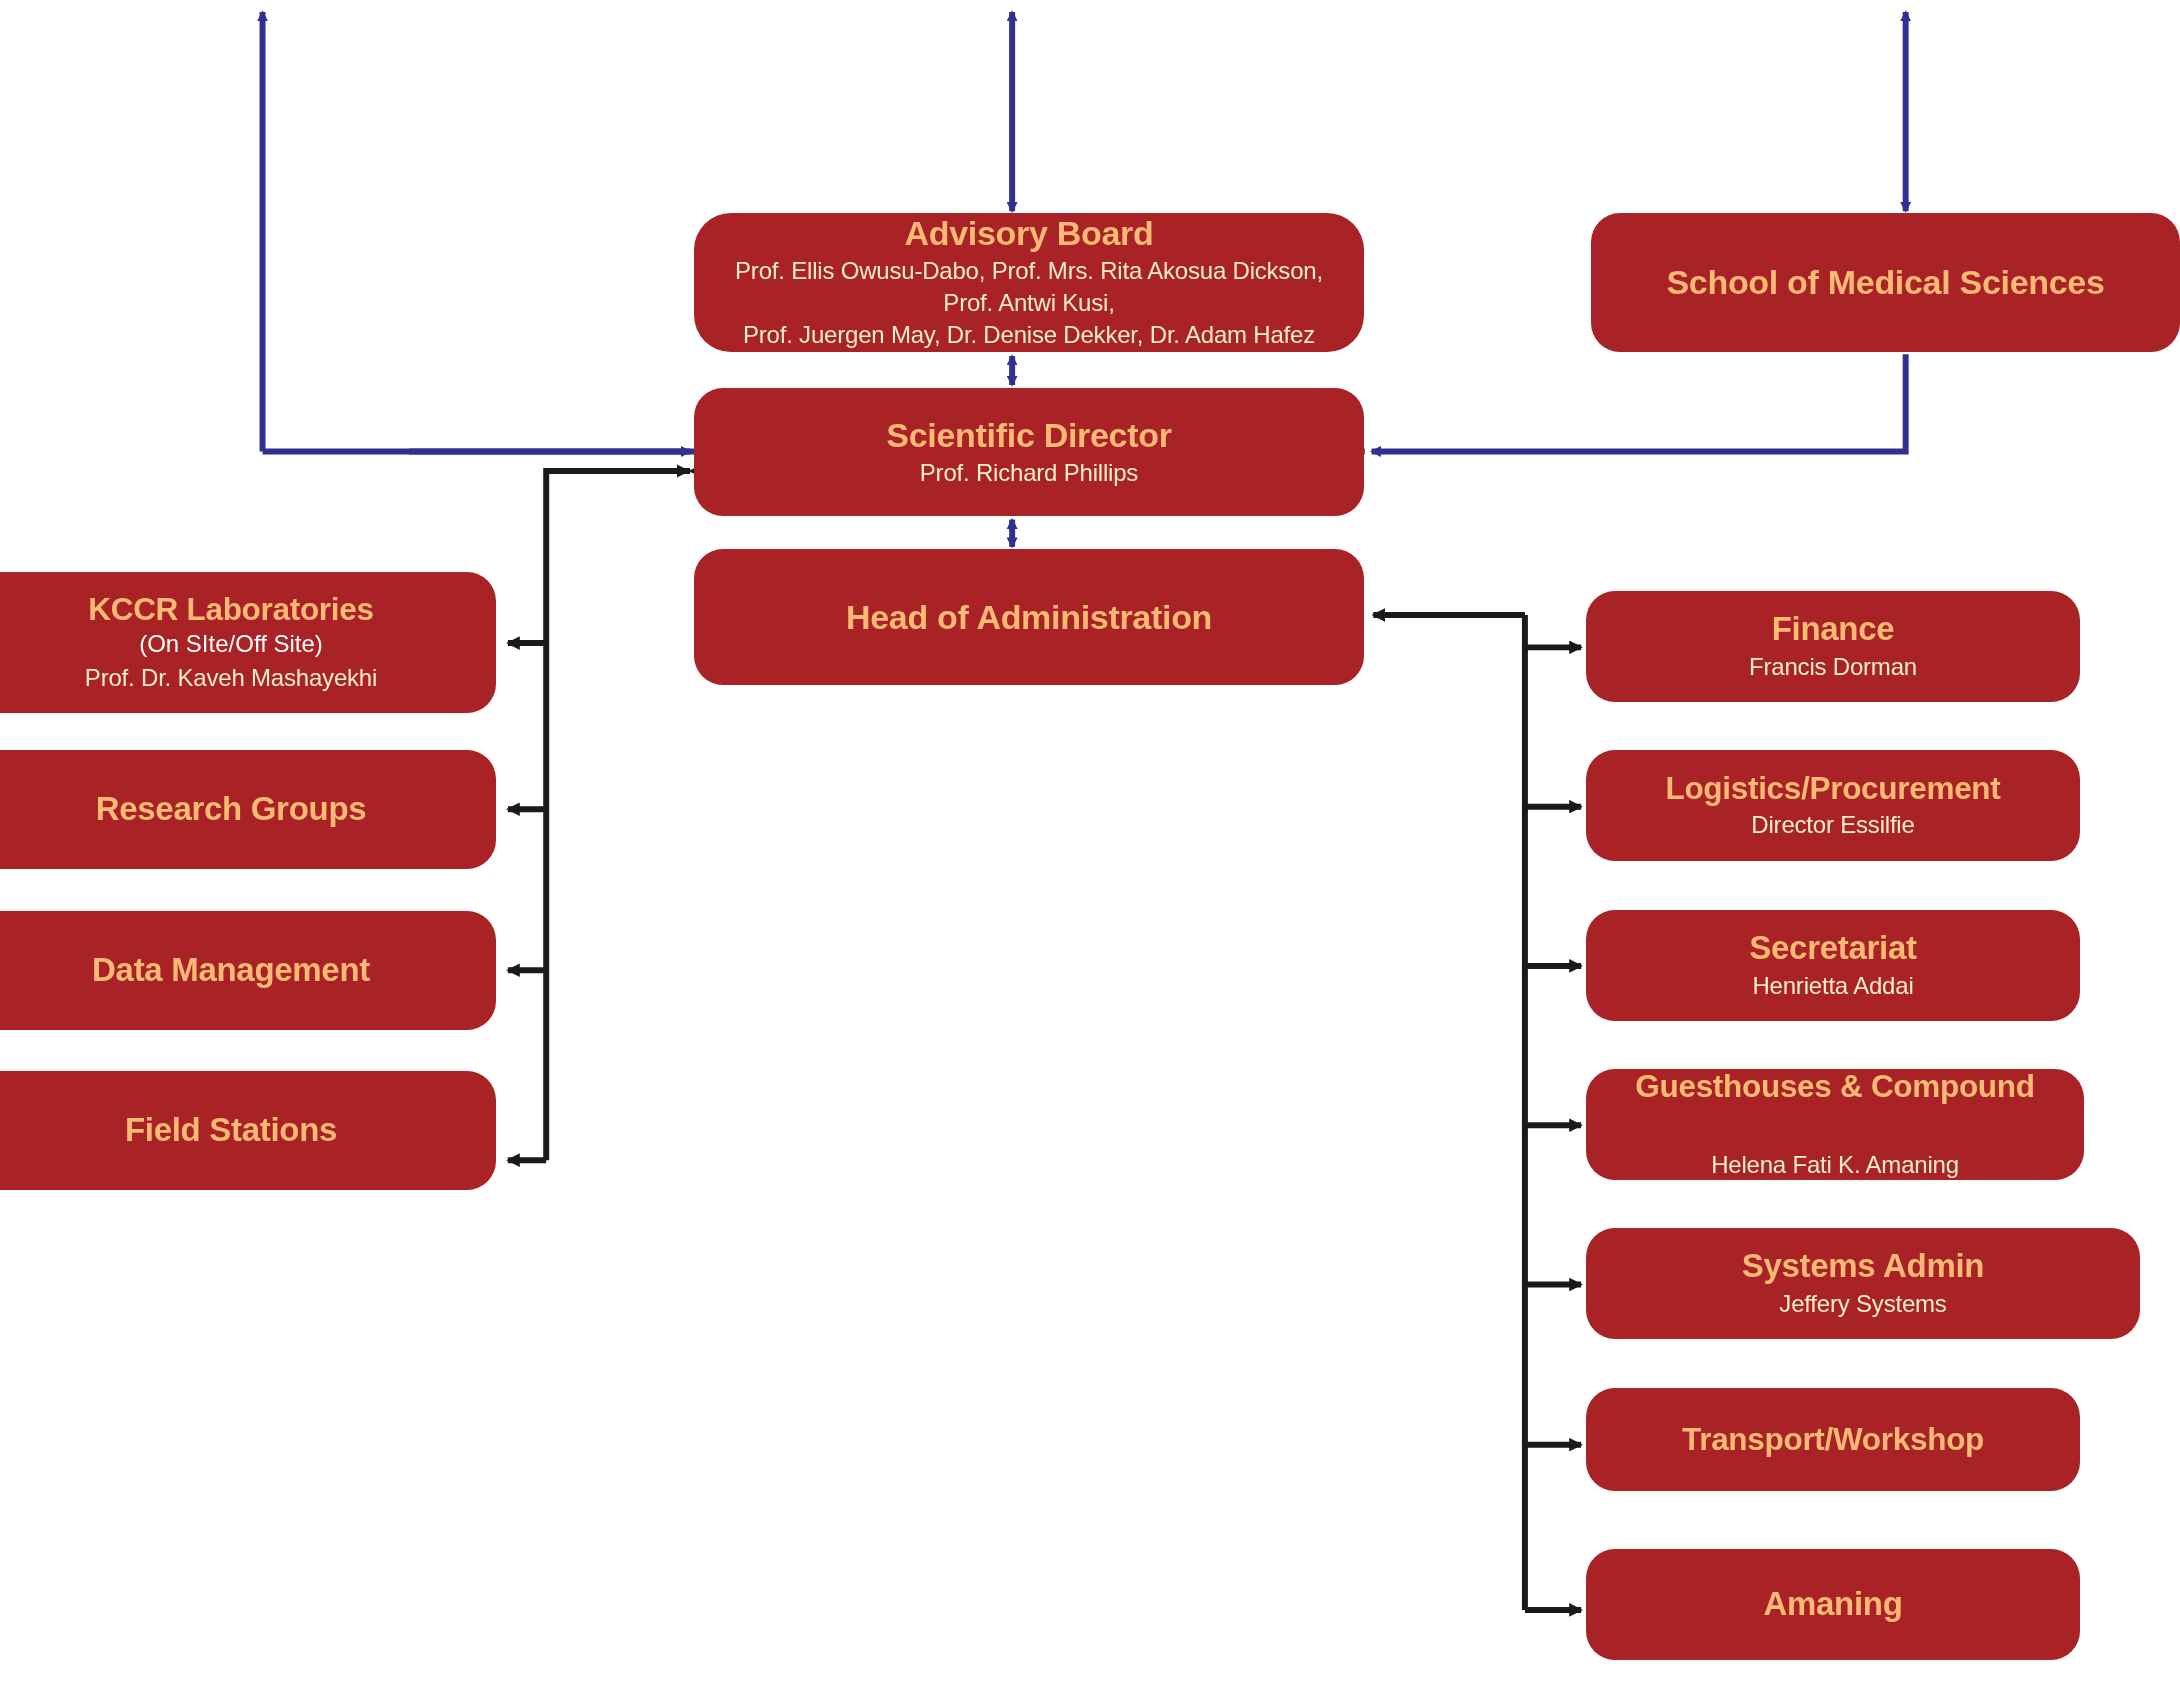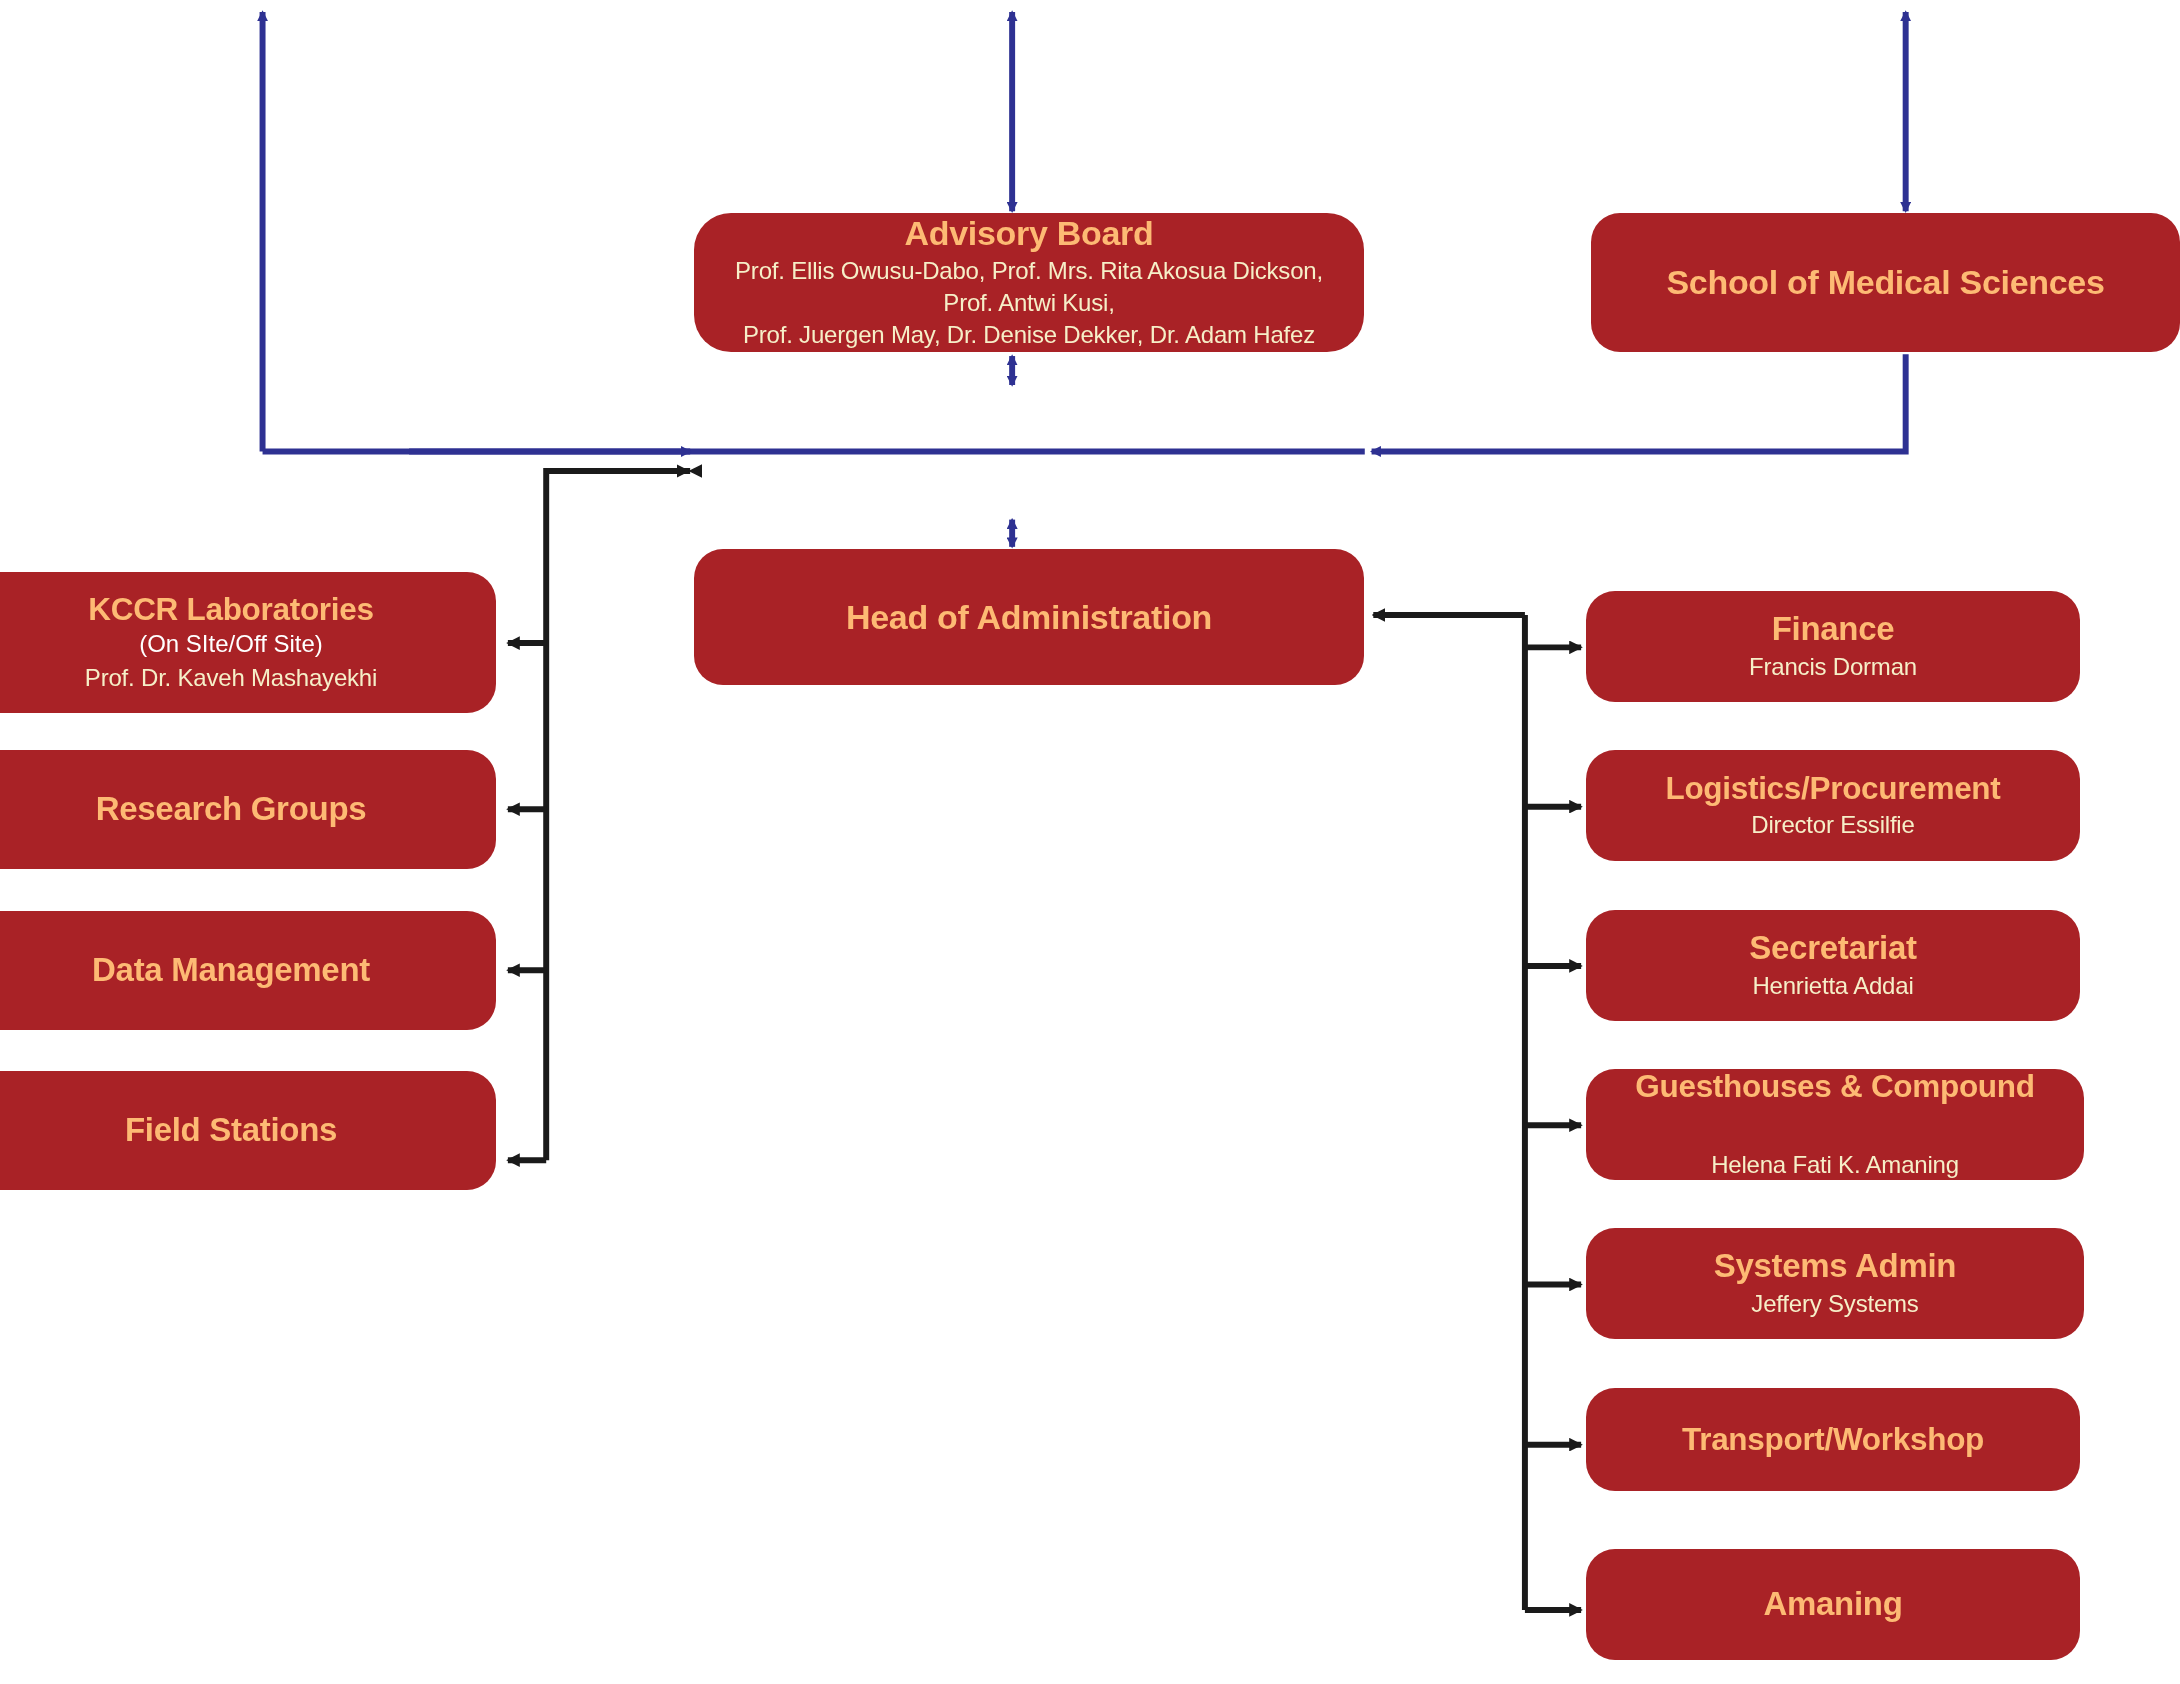--- a/index.html
+++ b/index.html
@@ -74,21 +74,21 @@
 
   #node-kccr-labs        { left: -34px;  top: 572px;  width: 530px;  height: 141px; }
   #node-research-groups  { left: -34px;  top: 750px;  width: 530px;  height: 119px; }
   #node-data-management  { left: -34px;  top: 911px; width: 530px;  height: 119px; }
   #node-field-stations   { left: -34px;  top: 1071px; width: 530px;  height: 119px; }
 
   #node-finance          { left: 1586px; top: 591px;  width: 494px;  height: 111px; }
   #node-logistics        { left: 1586px; top: 750px;  width: 494px;  height: 111px; }
   #node-secretariat      { left: 1586px; top: 910px; width: 494px;  height: 111px; }
   #node-guesthouses      { left: 1586px; top: 1069px; width: 498px;  height: 111px; gap: 41px; }
-  #node-systems-admin    { left: 1586px; top: 1228px; width: 498px;  height: 111px; }
+  #node-systems-admin    { left: 1586px; top: 1228px; width: 554px;  height: 111px; }
   #node-transport        { left: 1586px; top: 1388px; width: 494px;  height: 103px; }
   #node-security         { left: 1586px; top: 1549px; width: 494px;  height: 111px; }
 
   #node-advisory-board .node-title { font-size: 34px; }
   #node-school-medical .node-title { font-size: 34px; }
   #node-scientific-dir .node-title { font-size: 34px; }
   #node-head-admin .node-title     { font-size: 34px; }
   #node-kccr-labs .node-title      { font-size: 31.5px; }
   #node-guesthouses .node-title    { font-size: 31.5px; }
   #node-logistics .node-title      { font-size: 31.5px; }
@@ -170,20 +170,24 @@
   <div class="node" id="node-advisory-board">
     <div class="node-title">Advisory Board</div>
     <div class="node-sub wide">Prof. Ellis Owusu-Dabo, Prof. Mrs. Rita Akosua Dickson, Prof. Antwi Kusi,</div>
     <div class="node-sub wide" style="margin-top:0">Prof. Juergen May, Dr. Denise Dekker, Dr. Adam Hafez</div>
   </div>
 
   <div class="node" id="node-school-medical">
     <div class="node-title">School of Medical Sciences</div>
   </div>
 
+  <div class="node" id="node-scientific-dir">
+    <div class="node-title">Scientific Director</div>
+    <div class="node-sub">Prof. Richard Phillips</div>
+  </div>
 
   <div class="node" id="node-head-admin">
     <div class="node-title">Head of Administration</div>
   </div>
 
   <div class="node" id="node-kccr-labs">
     <div class="node-title">KCCR Laboratories</div>
     <div class="node-note">(On SIte/Off Site)</div>
     <div class="node-sub">Prof. Dr. Kaveh Mashayekhi</div>
   </div>

